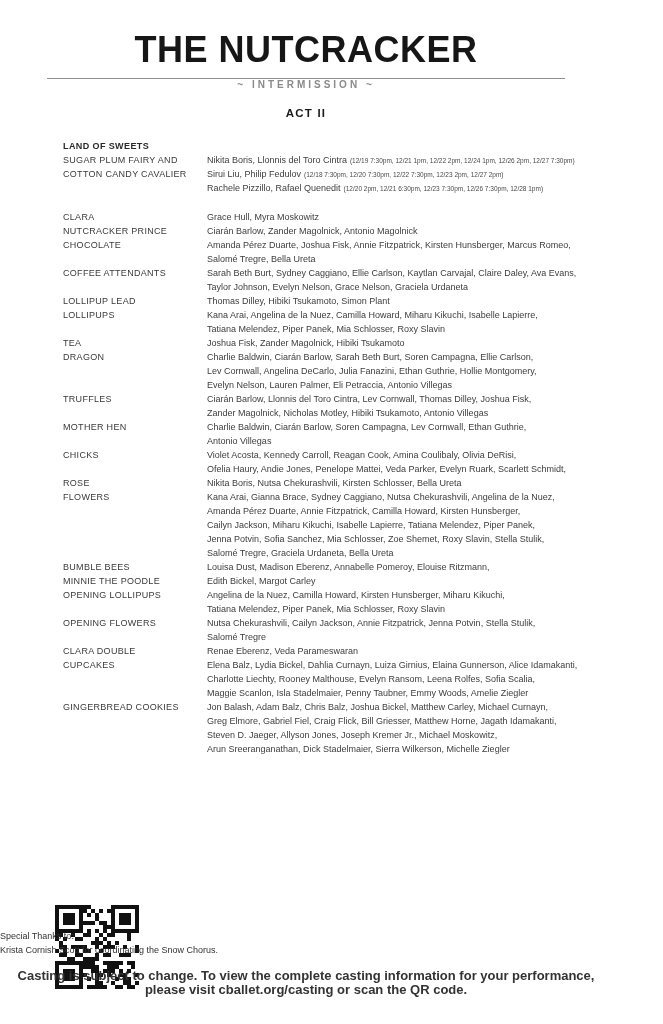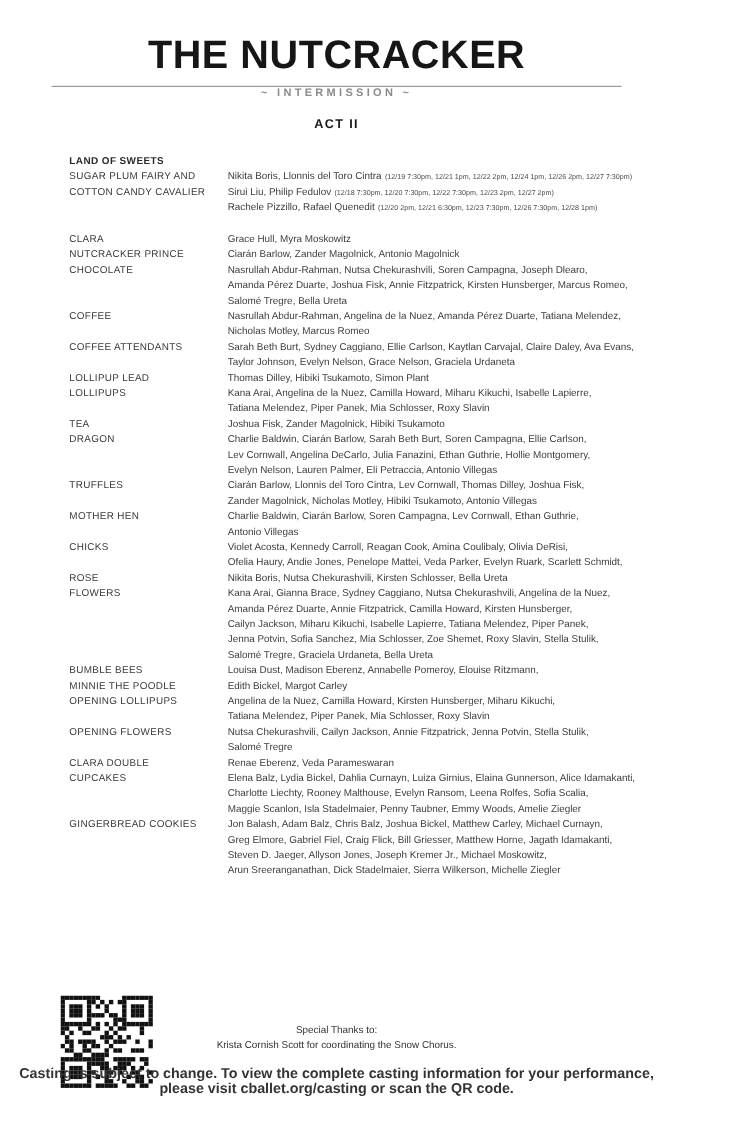--- a/index.html
+++ b/index.html
@@ -47,21 +47,21 @@
   .times{font-size:6.5px;color:#4a4a4a;margin-left:3px;letter-spacing:0;}
   .gap-line{height:15px;}
   
   .qr{
     position:absolute;left:55px;top:905px;
     width:84px;height:84px;display:block;
   }
   .qr rect{fill:#111;}
   .thanks-block{
     position:absolute;left:0;top:930px;width:100%;
-    text-align:center;font-size:9px;line-height:13.5px;color:#333;
+    font-size:9px;line-height:13.5px;color:#333;
   }
   .casting-block{
     position:absolute;left:0;top:969px;width:100%;
     text-align:center;font-size:13px;line-height:13.5px;color:#333;font-weight:bold;
   }
 </style>
 </head>
 <body>
 
 <div class="page">
@@ -99,33 +99,25 @@
   <div class="entry">
     <div class="role-cell line">NUTCRACKER PRINCE</div>
     <div class="names-cell">
             <div class="line">Ciarán Barlow, Zander Magolnick, Antonio Magolnick</div>
           </div>
   </div>
 
   <div class="entry">
     <div class="role-cell line">CHOCOLATE</div>
     <div class="names-cell">
-            <div class="line">Nasrullah Abdur-Rahman, Nutsa Chekurashvili, Soren Campagna, Joseph Dlearo,</div>
             <div class="line">Amanda Pérez Duarte, Joshua Fisk, Annie Fitzpatrick, Kirsten Hunsberger, Marcus Romeo,</div>
             <div class="line">Salomé Tregre, Bella Ureta</div>
           </div>
   </div>
 
-  <div class="entry">
-    <div class="role-cell line">COFFEE</div>
-    <div class="names-cell">
-            <div class="line">Nasrullah Abdur-Rahman, Angelina de la Nuez, Amanda Pérez Duarte, Tatiana Melendez,</div>
-            <div class="line">Nicholas Motley, Marcus Romeo</div>
-          </div>
-  </div>
 
   <div class="entry">
     <div class="role-cell line">COFFEE ATTENDANTS</div>
     <div class="names-cell">
             <div class="line">Sarah Beth Burt, Sydney Caggiano, Ellie Carlson, Kaytlan Carvajal, Claire Daley, Ava Evans,</div>
             <div class="line">Taylor Johnson, Evelyn Nelson, Grace Nelson, Graciela Urdaneta</div>
           </div>
   </div>
 
   <div class="entry">

